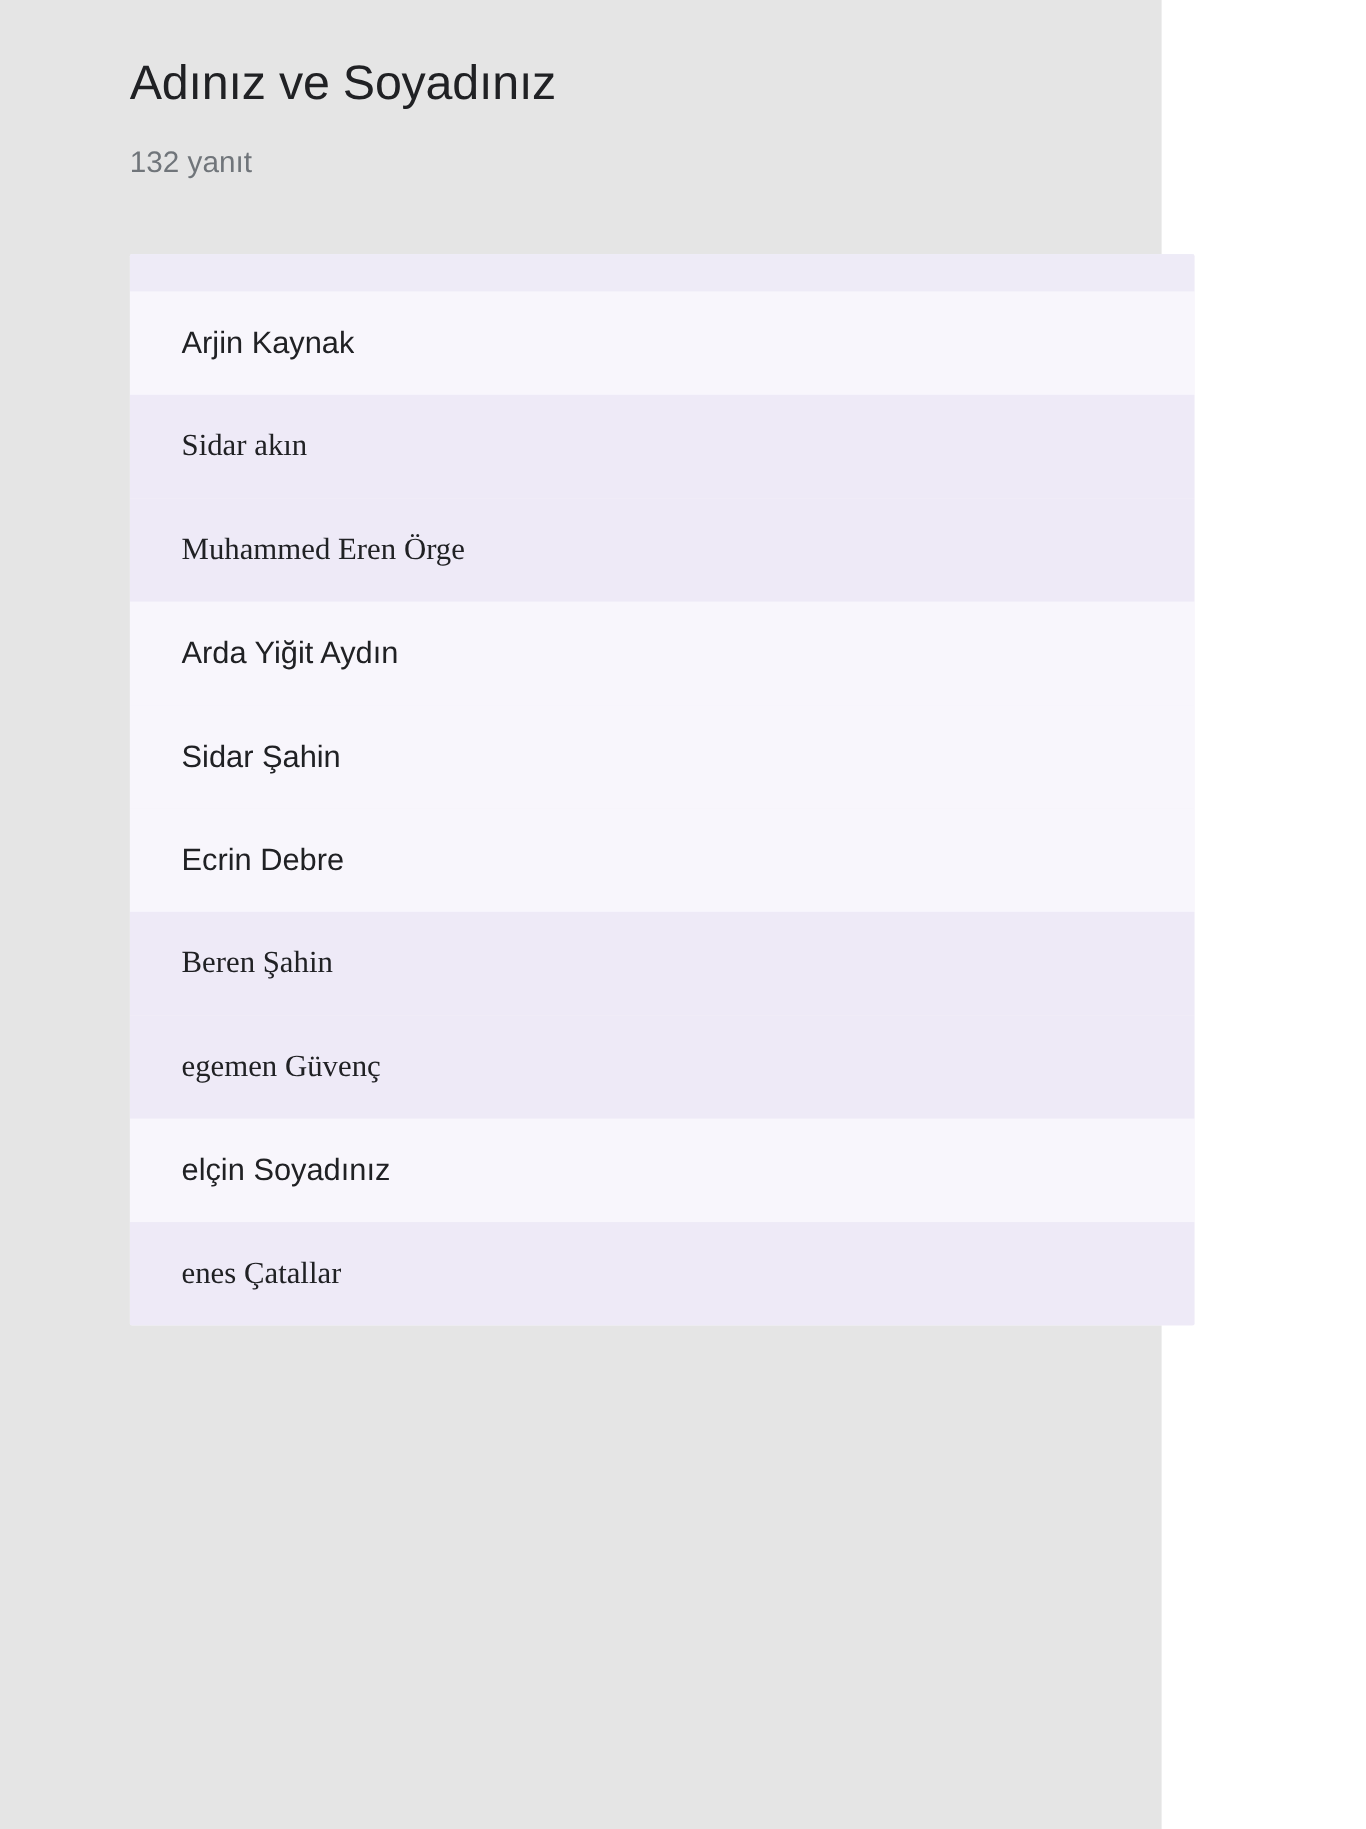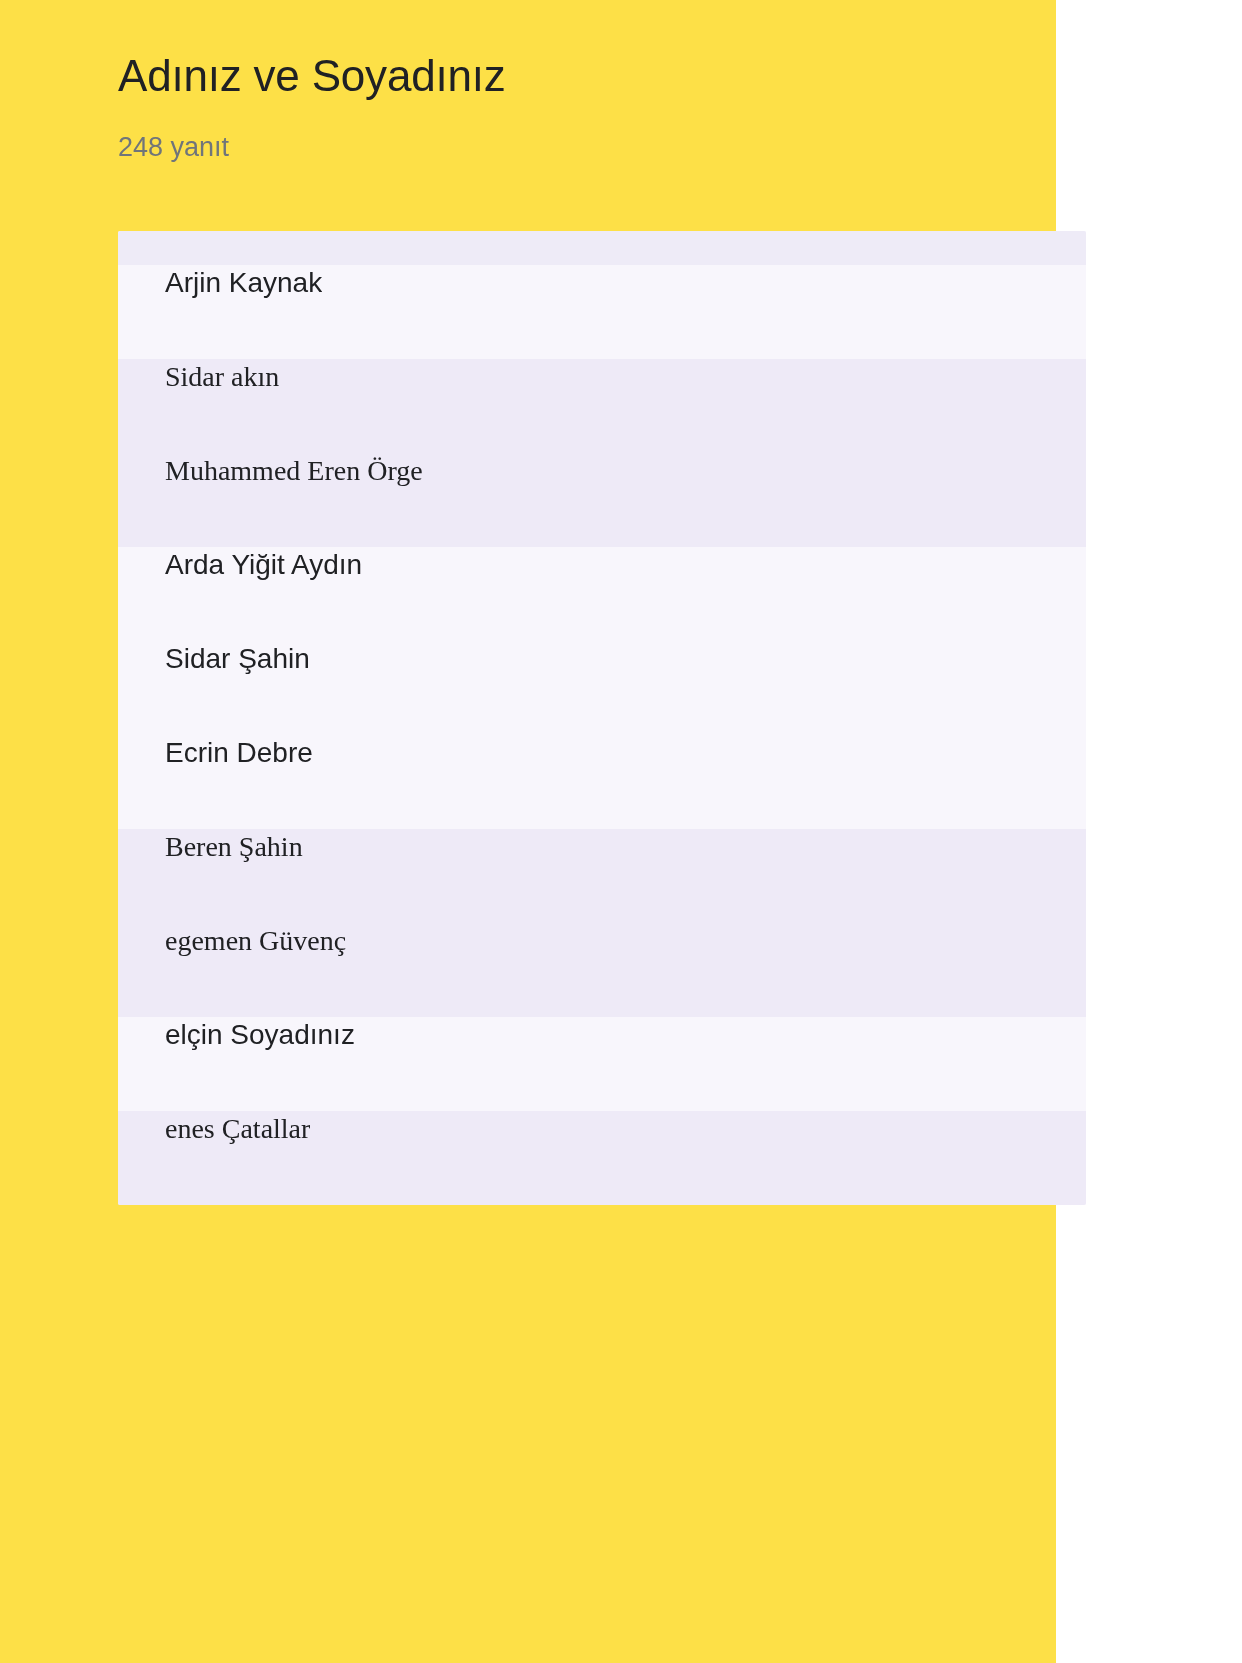--- a/index.html
+++ b/index.html
@@ -11,21 +11,21 @@
     width: 1242px;
     min-height: 1663px;
     font-family: "Liberation Sans", sans-serif;
     -webkit-font-smoothing: antialiased;
   }
   .page {
     width: 1056px;
     min-height: 1663px;
     box-sizing: border-box;
     padding: 0;
-    background: #fde047;
+    background: #e5e5e5;
     position: relative;
   }
   .question-header {
     padding: 48px 0 0 118px;
   }
   .question-title {
     font-size: 44px;
     line-height: 1.28;
     font-weight: 400;
     color: #202124;
@@ -46,21 +46,21 @@
     border-radius: 2px;
     overflow: hidden;
   }
   .card-top-pad {
     height: 34px;
     background: #eeebf7;
   }
   .response-row {
     height: 94px;
     display: flex;
-    align-items: flex-start;
+    align-items: center;
     padding: 0 0 0 47px;
     box-sizing: border-box;
   }
   .response-row.even {
     background: #f8f6fc;
   }
   .response-row.odd {
     background: #eeeaf7;
     font-family: Liberation Serif, serif;
   }
@@ -74,21 +74,21 @@
     text-overflow: ellipsis;
   }
 </style>
 </head>
 <body>
 
 <div class="page">
 
   <div class="question-header">
     <h1 class="question-title">Adınız ve Soyadınız</h1>
-    <div class="response-count">248 yanıt</div>
+    <div class="response-count">132 yanıt</div>
   </div>
 
   <div class="responses-card">
     <div class="card-top-pad"></div>
     <div class="response-row even">
       <span class="response-text">Arjin Kaynak</span>
     </div>
     <div class="response-row odd">
       <span class="response-text">Sidar akın</span>
     </div>

